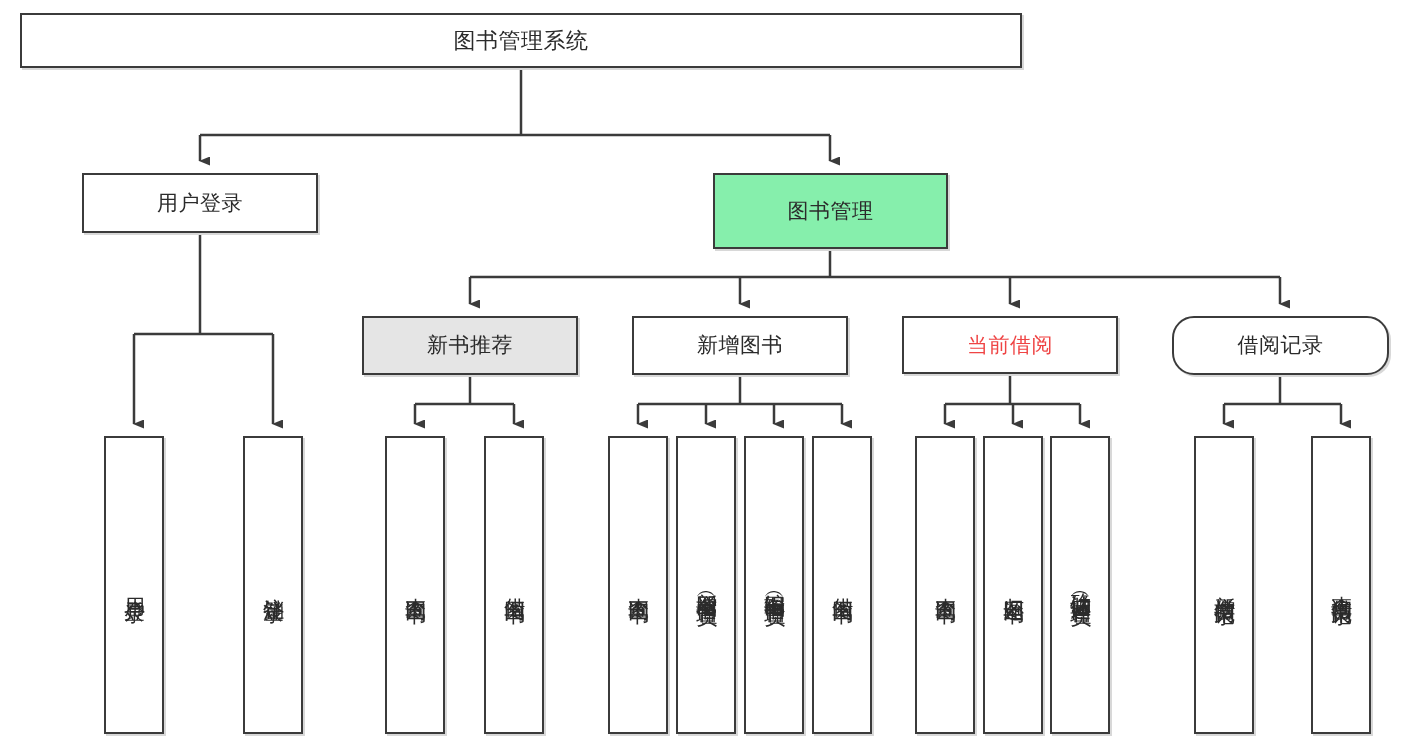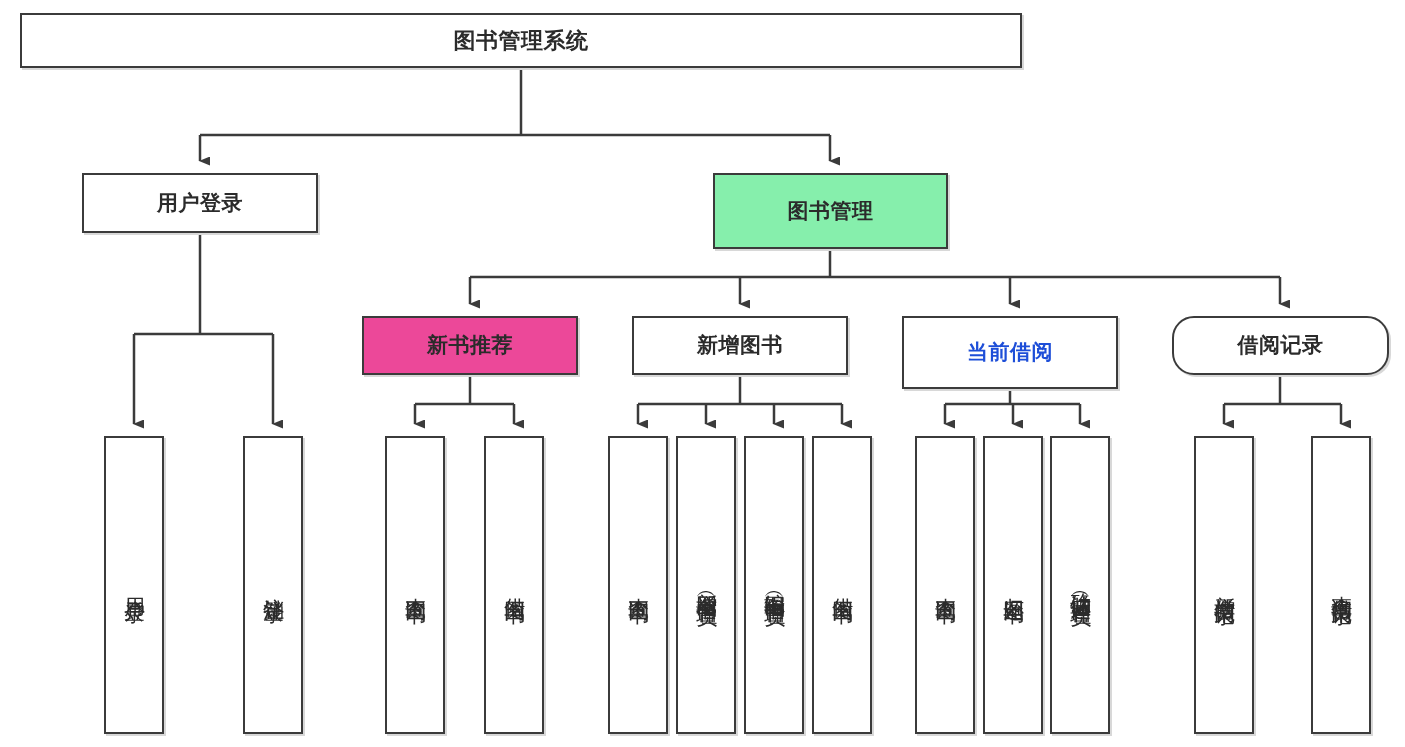--- a/index.html
+++ b/index.html
@@ -34,21 +34,20 @@
     display: flex;
     align-items: center;
     justify-content: center;
     color: #2b2b2b;
   }
   .node-h {
     font-size: 21px;
     line-height: 1.15;
     letter-spacing: 0.5px;
     white-space: nowrap;
-    font-weight: bold;
   }
   .node-root .node-label {
     font-size: 22px;
   }
   .node-v {
     font-size: 21px;
     line-height: 1.32;
     align-items: center;
     justify-content: center;
     padding: 4px 0;
@@ -120,27 +119,27 @@
   <div id="node-layer">
       <div class="node node-h node-root" style="left: 20px; top: 13px; width: 1002px; height: 55px; border-color: rgb(59, 59, 59); background: rgb(255, 255, 255); box-shadow: rgb(216, 216, 216) 2px 2px 0px 0px; color: rgb(43, 43, 43);">
         <span class="node-label">图书管理系统</span>
       </div>
       <div class="node node-h" style="left: 82px; top: 173px; width: 236px; height: 60px; border-color: rgb(59, 59, 59); background: rgb(255, 255, 255); box-shadow: rgb(216, 216, 216) 2px 2px 0px 0px; color: rgb(43, 43, 43);">
         <span class="node-label">用户登录</span>
       </div>
       <div class="node node-h" style="left: 713px; top: 173px; width: 235px; height: 76px; border-color: rgb(59, 59, 59); background: #86efac; box-shadow: rgb(216, 216, 216) 2px 2px 0px 0px; color: rgb(43, 43, 43);">
         <span class="node-label">图书管理</span>
       </div>
-      <div class="node node-h" style="left: 362px; top: 316px; width: 216px; height: 59px; border-color: rgb(59, 59, 59); background: #ec4899; box-shadow: rgb(216, 216, 216) 2px 2px 0px 0px; color: rgb(43, 43, 43);">
+      <div class="node node-h" style="left: 362px; top: 316px; width: 216px; height: 59px; border-color: rgb(59, 59, 59); background: #e5e5e5; box-shadow: rgb(216, 216, 216) 2px 2px 0px 0px; color: rgb(43, 43, 43);">
         <span class="node-label">新书推荐</span>
       </div>
       <div class="node node-h" style="left: 632px; top: 316px; width: 216px; height: 59px; border-color: rgb(59, 59, 59); background: rgb(255, 255, 255); box-shadow: rgb(216, 216, 216) 2px 2px 0px 0px; color: rgb(43, 43, 43);">
         <span class="node-label">新增图书</span>
       </div>
-      <div class="node node-h" style="left: 902px; top: 316px; width: 216px; height: 73px; border-color: rgb(59, 59, 59); background: rgb(255, 255, 255); box-shadow: rgb(216, 216, 216) 2px 2px 0px 0px; color: #1d4ed8;">
+      <div class="node node-h" style="left: 902px; top: 316px; width: 216px; height: 58px; border-color: rgb(59, 59, 59); background: rgb(255, 255, 255); box-shadow: rgb(216, 216, 216) 2px 2px 0px 0px; color: #ef4444;">
         <span class="node-label">当前借阅</span>
       </div>
       <div class="node node-h" style="left: 1172px; top: 316px; width: 217px; height: 59px; border-color: rgb(59, 59, 59); background: rgb(255, 255, 255); box-shadow: rgb(216, 216, 216) 2px 2px 0px 0px; color: rgb(43, 43, 43); border-radius: 22px;">
         <span class="node-label">借阅记录</span>
       </div>
       <div class="node node-v" style="left: 104px; top: 436px; width: 60px; height: 298px; border-color: rgb(59, 59, 59); background: rgb(255, 255, 255); box-shadow: rgb(216, 216, 216) 2px 2px 0px 0px; color: rgb(43, 43, 43);">
         <span class="node-label">用户登录</span>
       </div>
       <div class="node node-v" style="left: 243px; top: 436px; width: 60px; height: 298px; border-color: rgb(59, 59, 59); background: rgb(255, 255, 255); box-shadow: rgb(216, 216, 216) 2px 2px 0px 0px; color: rgb(43, 43, 43);">
         <span class="node-label">注销登录</span>

